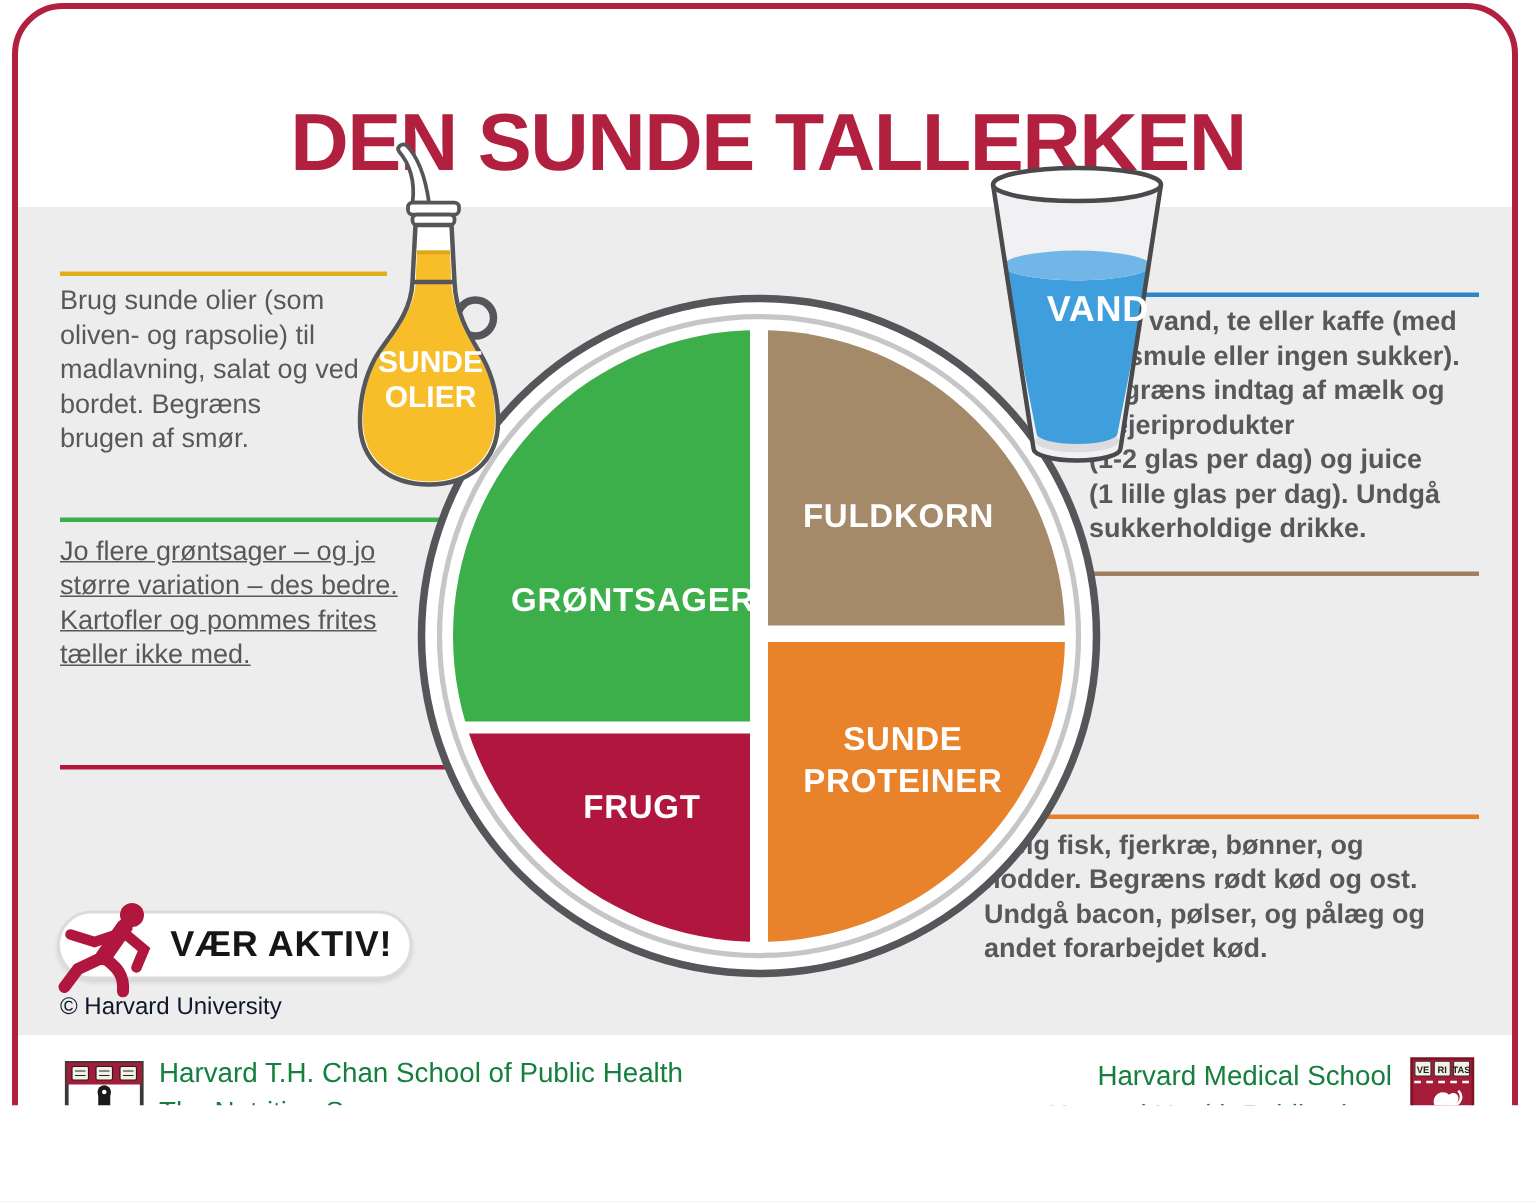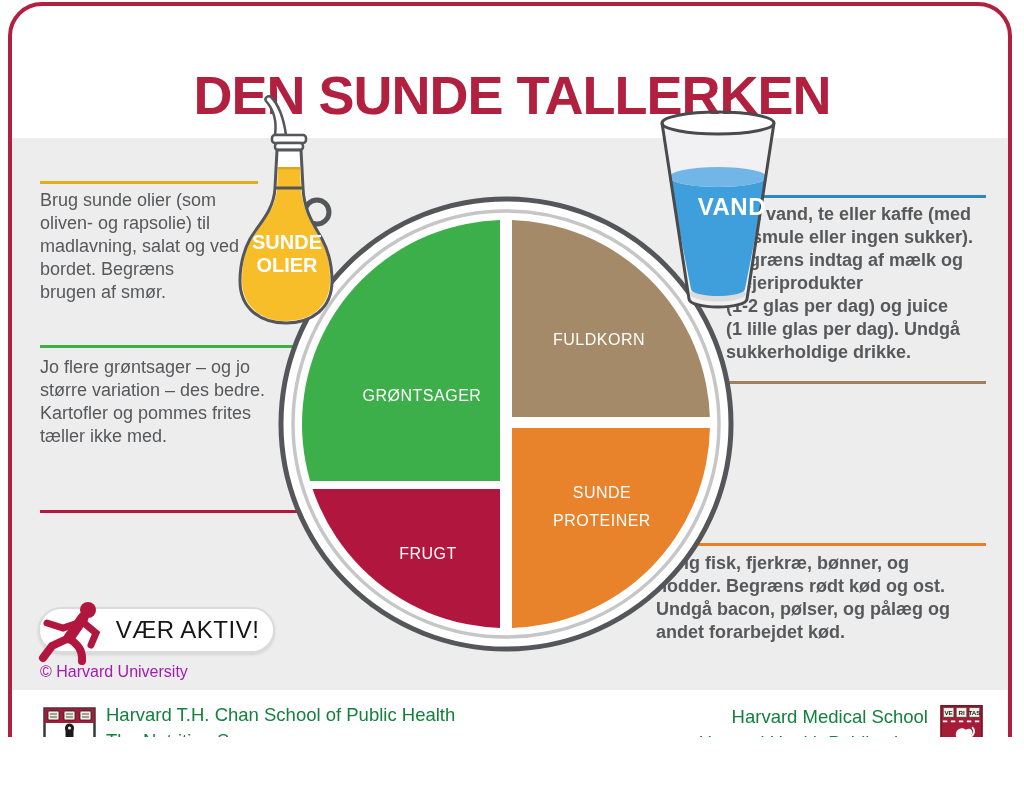--- a/index.html
+++ b/index.html
@@ -18,46 +18,46 @@
   #line-oil{left:40px;top:181px;width:218px;background:#E3AE1C;}
   #line-veg{left:40px;top:345px;width:286px;background:#3CAE4A;}
   #line-fruit{left:40px;top:510px;width:286px;background:#B5173C;}
   #line-water{left:757px;top:195px;width:229px;background:#2D87C6;}
   #line-grains{left:706px;top:381px;width:280px;background:#A08061;}
   #line-protein{left:668px;top:543px;width:318px;background:#E87F22;}
   
   .note{position:absolute;color:#57585A;font-size:18px;line-height:23px;white-space:pre-line;}
   .note.right{text-align:left;font-weight:bold;}
   #note-oil{left:40px;top:189px;width:240px;}
-  #note-veg{left:40px;top:356px;width:260px;}
+  #note-veg{left:40px;top:356px;width:260px;text-decoration:underline;}
   #note-fruit{left:40px;top:516px;width:310px;}
   #note-water{right:38px;top:203px;width:260px;}
   #note-grains{right:38px;top:389px;width:270px;}
   #note-protein{right:38px;top:552px;width:330px;}
   
   #plate{position:absolute;left:270px;top:185px;width:480px;height:480px;}
   #bottle{position:absolute;left:228px;top:93px;width:115px;height:238px;}
   #glass{position:absolute;left:652px;top:103px;width:130px;height:212px;}
-  .plate-label{position:absolute;color:#fff;font-weight:normal;font-size:16px;letter-spacing:.5px;
+  .plate-label{position:absolute;color:#fff;font-weight:bold;font-size:22px;letter-spacing:.5px;
                text-align:center;white-space:pre-line;}
   #lbl-veg{left:312px;top:366px;width:220px;margin-top:21px;}
   #lbl-grains{left:499px;top:331px;width:200px;}
-  #lbl-fruit{left:328px;top:545px;width:200px;}
+  #lbl-fruit{left:328px;top:525px;width:200px;}
   #lbl-protein{left:502px;top:479px;width:200px;line-height:28px;}
   #lbl-oil{position:absolute;left:237px;top:231px;width:100px;text-align:center;color:#fff;
            font-weight:bold;font-size:20px;line-height:23px;white-space:pre-line;}
   #lbl-water{position:absolute;left:666px;top:193px;width:100px;text-align:right;color:#fff;
              font-weight:bold;font-size:24px;letter-spacing:.5px;}
   
   #active-pill{position:absolute;left:38px;top:607px;width:237px;height:46px;background:#fff;
                border:2px solid #DBDBDD;border-radius:24px;box-shadow:0 2px 3px rgba(0,0,0,.10);
                display:flex;align-items:center;justify-content:center;padding-left:62px;box-sizing:border-box;
-               font-size:24px;font-weight:normal;color:#161616;letter-spacing:.5px;}
+               font-size:24px;font-weight:bold;color:#161616;letter-spacing:.5px;}
   #runner{position:absolute;left:36px;top:599px;width:78px;height:66px;}
-  #copyright{position:absolute;left:40px;top:663px;font-size:16px;color:#a21caf;}
+  #copyright{position:absolute;left:40px;top:663px;font-size:16px;color:#0f172a;}
   
   .footer-text{position:absolute;font-size:18.5px;line-height:26px;color:#15803d;white-space:pre-line;}
   #footer-left{left:106px;top:702px;}
   #footer-right{right:96px;top:704px;text-align:right;margin-left:32px;}
   #hsph-logo{position:absolute;left:42px;top:706px;width:55px;height:64px;}
   #hms-logo{position:absolute;left:935px;top:704px;width:53px;height:64px;}
 </style>
 </head>
 <body>
 

